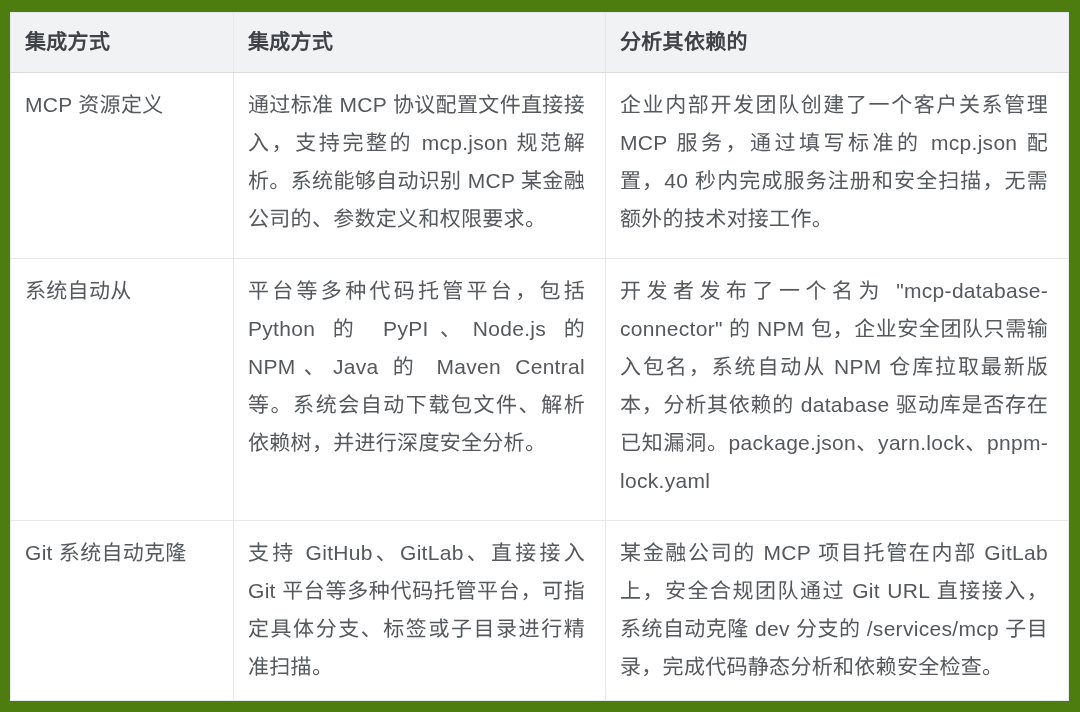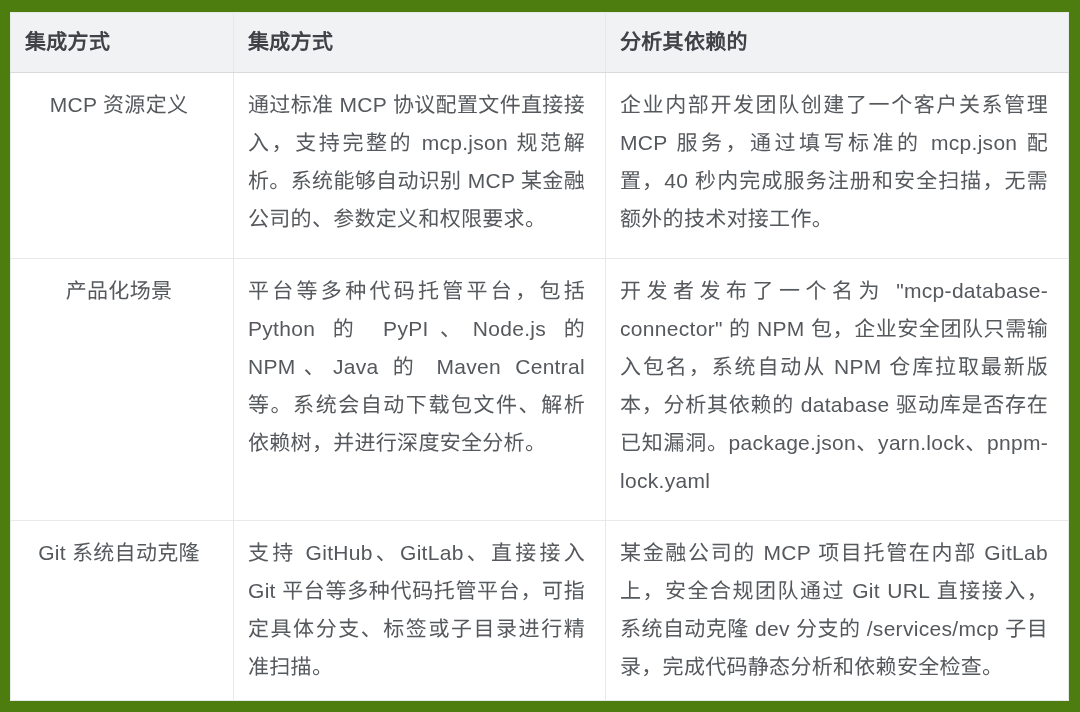--- a/index.html
+++ b/index.html
@@ -44,21 +44,21 @@
   thead th {
     background: #f1f2f4;
     font-weight: 600;
     color: #3f4246;
     padding-top: 10px;
     padding-bottom: 10px;
     border-bottom: 1px solid #d8dadd;
     line-height: 38px;
   }
   tbody td { text-align: justify; }
-  tbody td.label-cell { text-align: center; }
+  tbody td.label-cell { text-align: left; }
   tr.r1 { height: 186px; }
   tr.r2 { height: 262px; }
   tr.r3 { height: 180px; }
 </style>
 </head>
 <body>
 
 <div class="page">
   <table class="integration-table">
     <colgroup>
@@ -73,21 +73,21 @@
         <th>分析其依赖的</th>
       </tr>
     </thead>
     <tbody>
       <tr class="r1">
         <td class="label-cell">MCP 资源定义</td>
         <td>通过标准 MCP 协议配置文件直接接入，支持完整的 mcp.json 规范解析。系统能够自动识别 MCP 某金融公司的、参数定义和权限要求。</td>
         <td>企业内部开发团队创建了一个客户关系管理 MCP 服务，通过填写标准的 mcp.json 配置，40 秒内完成服务注册和安全扫描，无需额外的技术对接工作。</td>
       </tr>
       <tr class="r2">
-        <td class="label-cell">产品化场景</td>
+        <td class="label-cell">系统自动从</td>
         <td>平台等多种代码托管平台，包括 Python 的 PyPI、Node.js 的 NPM、Java 的 Maven Central 等。系统会自动下载包文件、解析依赖树，并进行深度安全分析。</td>
         <td>开发者发布了一个名为 "mcp-database-connector" 的 NPM 包，企业安全团队只需输入包名，系统自动从 NPM 仓库拉取最新版本，分析其依赖的 database 驱动库是否存在已知漏洞。package.json、yarn.lock、pnpm-lock.yaml</td>
       </tr>
       <tr class="r3">
         <td class="label-cell">Git 系统自动克隆</td>
         <td>支持 GitHub、GitLab、直接接入 Git 平台等多种代码托管平台，可指定具体分支、标签或子目录进行精准扫描。</td>
         <td>某金融公司的 MCP 项目托管在内部 GitLab 上，安全合规团队通过 Git URL 直接接入，系统自动克隆 dev 分支的 /services/mcp 子目录，完成代码静态分析和依赖安全检查。</td>
       </tr>
     </tbody>
   </table>

